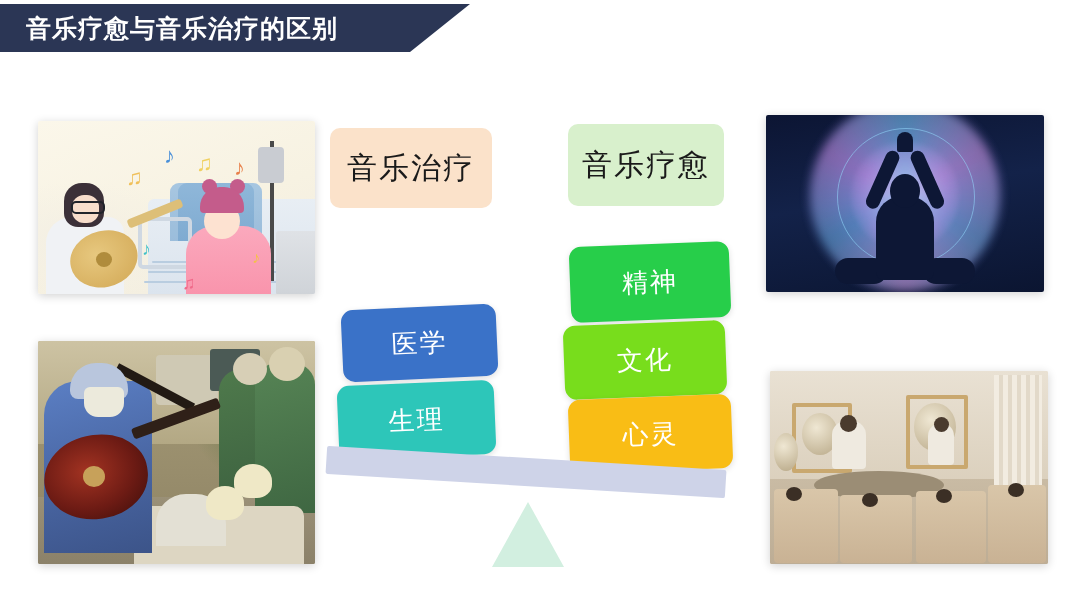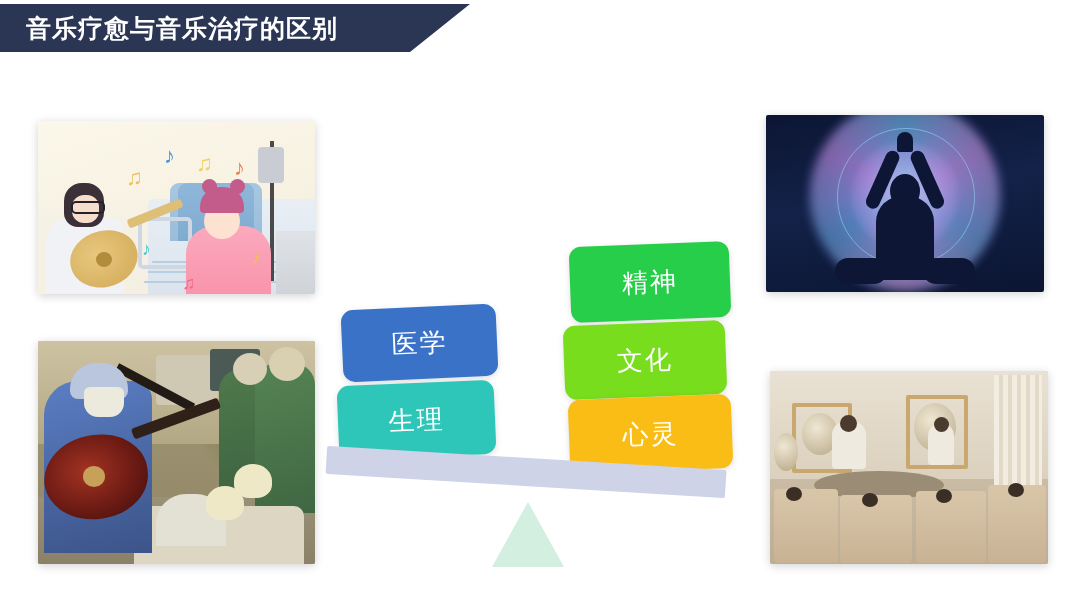--- a/index.html
+++ b/index.html
@@ -356,21 +356,23 @@
     <div class="sb-mat" style="left:218px; top:114px; width:58px; height:78px;"></div>
     <div class="sb-lying-head" style="left:16px;  top:116px; width:16px; height:14px;"></div>
     <div class="sb-lying-head" style="left:92px;  top:122px; width:16px; height:14px;"></div>
     <div class="sb-lying-head" style="left:166px; top:118px; width:16px; height:14px;"></div>
     <div class="sb-lying-head" style="left:238px; top:112px; width:16px; height:14px;"></div>
   </div>
 </div>
 
 <div id="diagram">
 
-
+  <div class="head-card" id="card-treatment">音乐治疗</div>
+
+  <div class="head-card" id="card-healing">音乐疗愈</div>
 
   <div class="blk" id="blk-medicine">医学</div>
 
   <div class="blk" id="blk-physio">生理</div>
 
   <div class="blk" id="blk-spirit">精神</div>
 
   <div class="blk" id="blk-culture">文化</div>
 
   <div class="blk" id="blk-soul">心灵</div>

